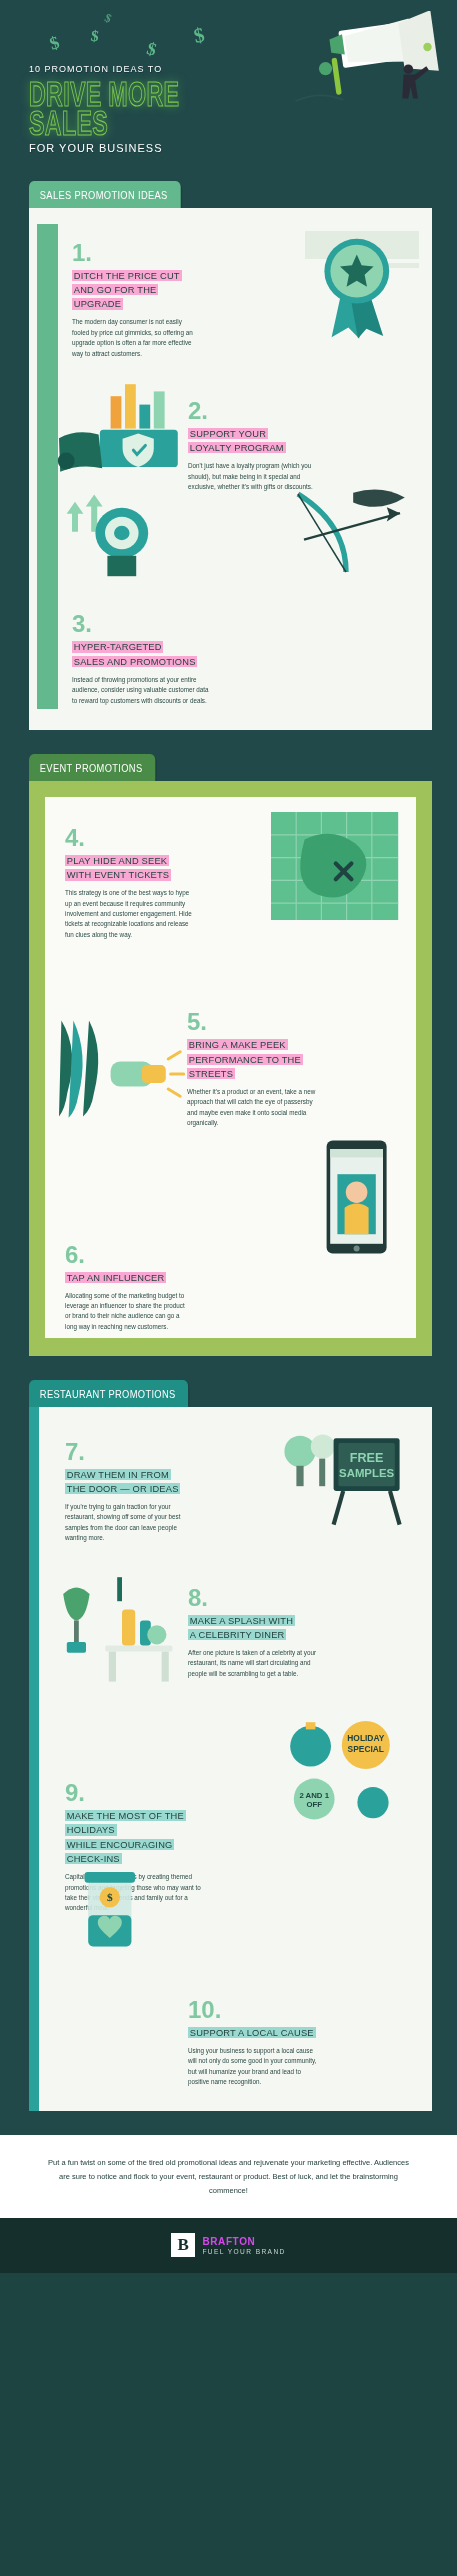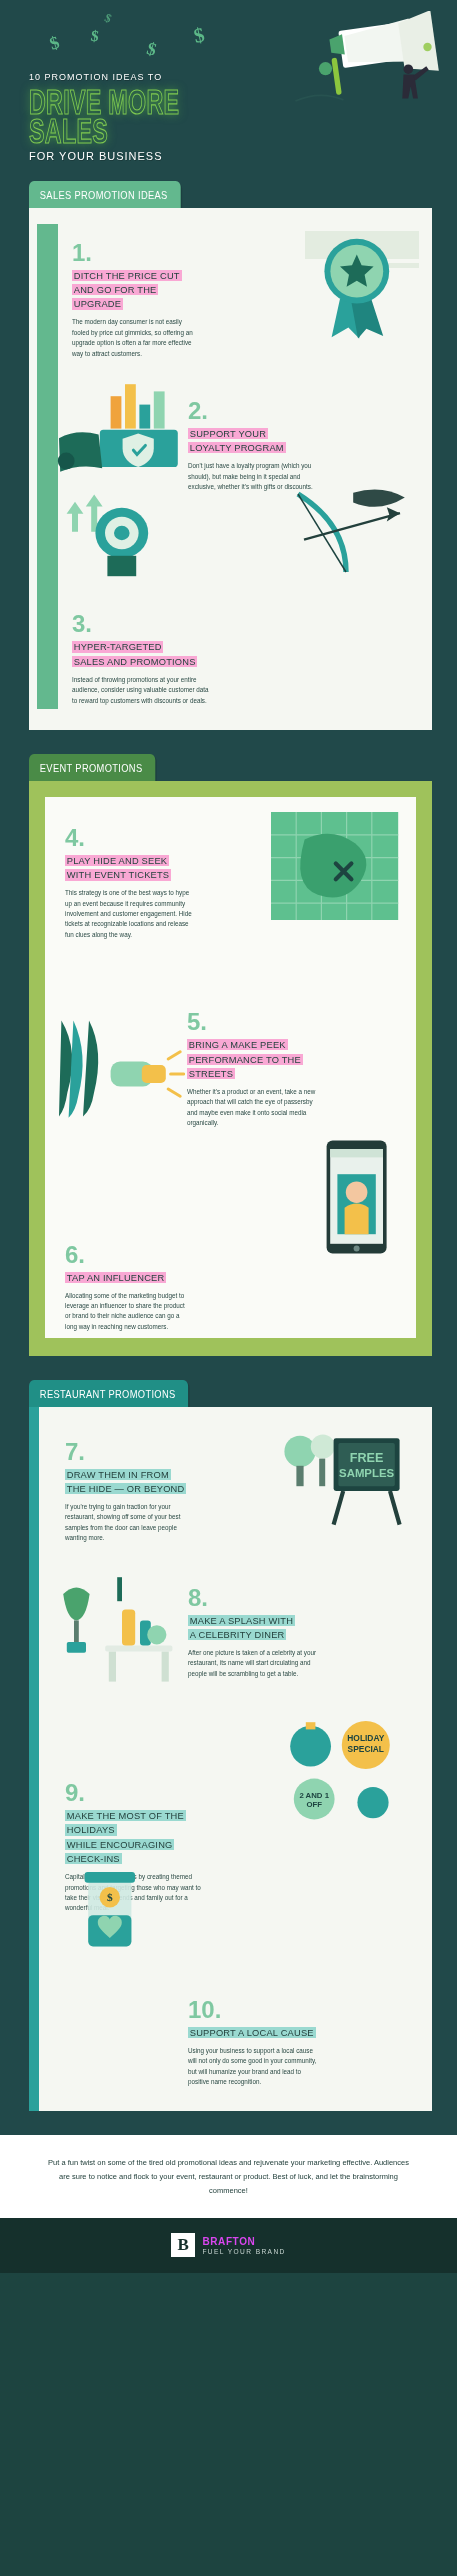--- a/index.html
+++ b/index.html
@@ -13,21 +13,21 @@
 
   
   .hero { position:relative; height:181px; background:#21494a; overflow:hidden; }
   .money { position:absolute; color:#5cb888; font-weight:bold; font-family:"Liberation Serif",serif; }
   .m1 { left:50px;  top:33px;  font-size:18px; transform:rotate(-18deg); }
   .m2 { left:91px; top:27px;  font-size:15.6px; transform:rotate(8deg); }
   .m3 { left:147px; top:39px;  font-size:18px; transform:rotate(16deg); }
   .m4 { left:194px; top:24px;  font-size:20.5px; transform:rotate(-12deg); }
   .m5 { left:105px; top:10.8px;  font-size:12px; transform:rotate(25deg); opacity:.75; }
 
-  .hero-text { position:absolute; left:29px; top:72px; width:199px; }
+  .hero-text { position:absolute; left:29px; top:64px; width:199px; }
   .hero-kicker {
     color:#ffffff; font-size:9px; letter-spacing:1px; font-weight:400;
     text-shadow:0.6px 1.2px 0 rgba(0,0,0,.25);
   }
   .hero-title {
     margin-top:6px;
     font-size:24px; font-weight:bold; letter-spacing:0.3px;
     color:transparent;
     -webkit-text-stroke:0.8px #7ec850;
     text-shadow:0 0 8.4px rgba(100,200,70,.55);
@@ -289,21 +289,21 @@
       <span>RESTAURANT PROMOTIONS</span>
     </div>
     <div class="panel panel-rest" style="padding:17px 0 24px 0;">
 
       <div style="position:absolute;left:0;top:0;width:9.6px;bottom:0;background:#2aa19b;"></div>
 
       <div class="item" style="margin-left:36px;width:126px;padding-top:15.6px;">
         <div class="num">7.</div>
         <div class="head teal">
           <i>DRAW THEM IN FROM</i><br>
-          <i>THE HIDE — OR BEYOND</i>
+          <i>THE DOOR — OR IDEAS</i>
         </div>
         <div class="body">If you're trying to gain traction for your restaurant, showing off some of your best samples from the door can leave people wanting more.</div>
       </div>
       <svg class="art" style="right:24px;top:18px;width:132px;height:108px;" viewBox="0 0 220 180">
         <circle cx="40" cy="44" r="26" fill="#8fd4b0"></circle>
         <circle cx="78" cy="36" r="20" fill="#cfe9d6"></circle>
         <rect x="34" y="68" width="12" height="34" fill="#5a7d6e"></rect>
         <rect x="72" y="56" width="10" height="46" fill="#5a7d6e"></rect>
         <rect x="96" y="22" width="110" height="88" rx="4" fill="#1d4440"></rect>
         <rect x="104" y="30" width="94" height="72" rx="3" fill="#2f5d54"></rect>

